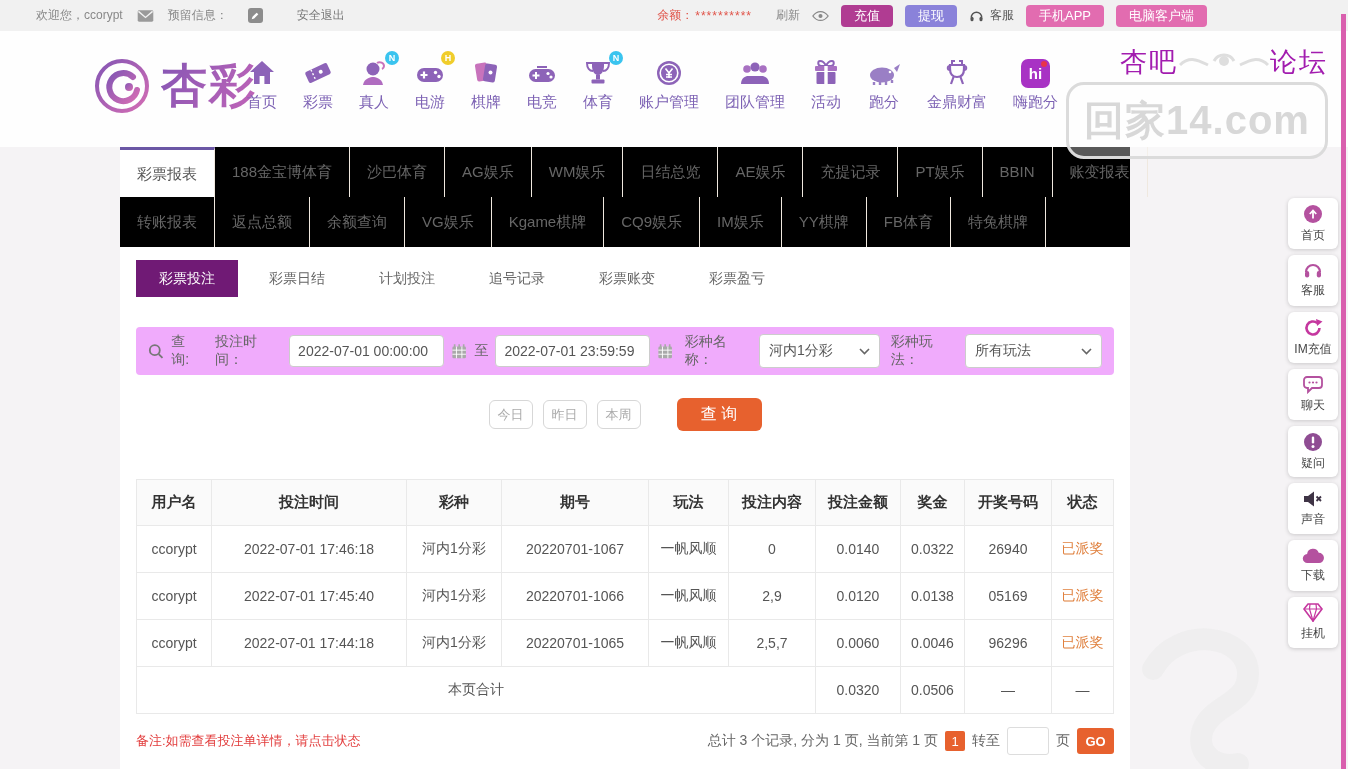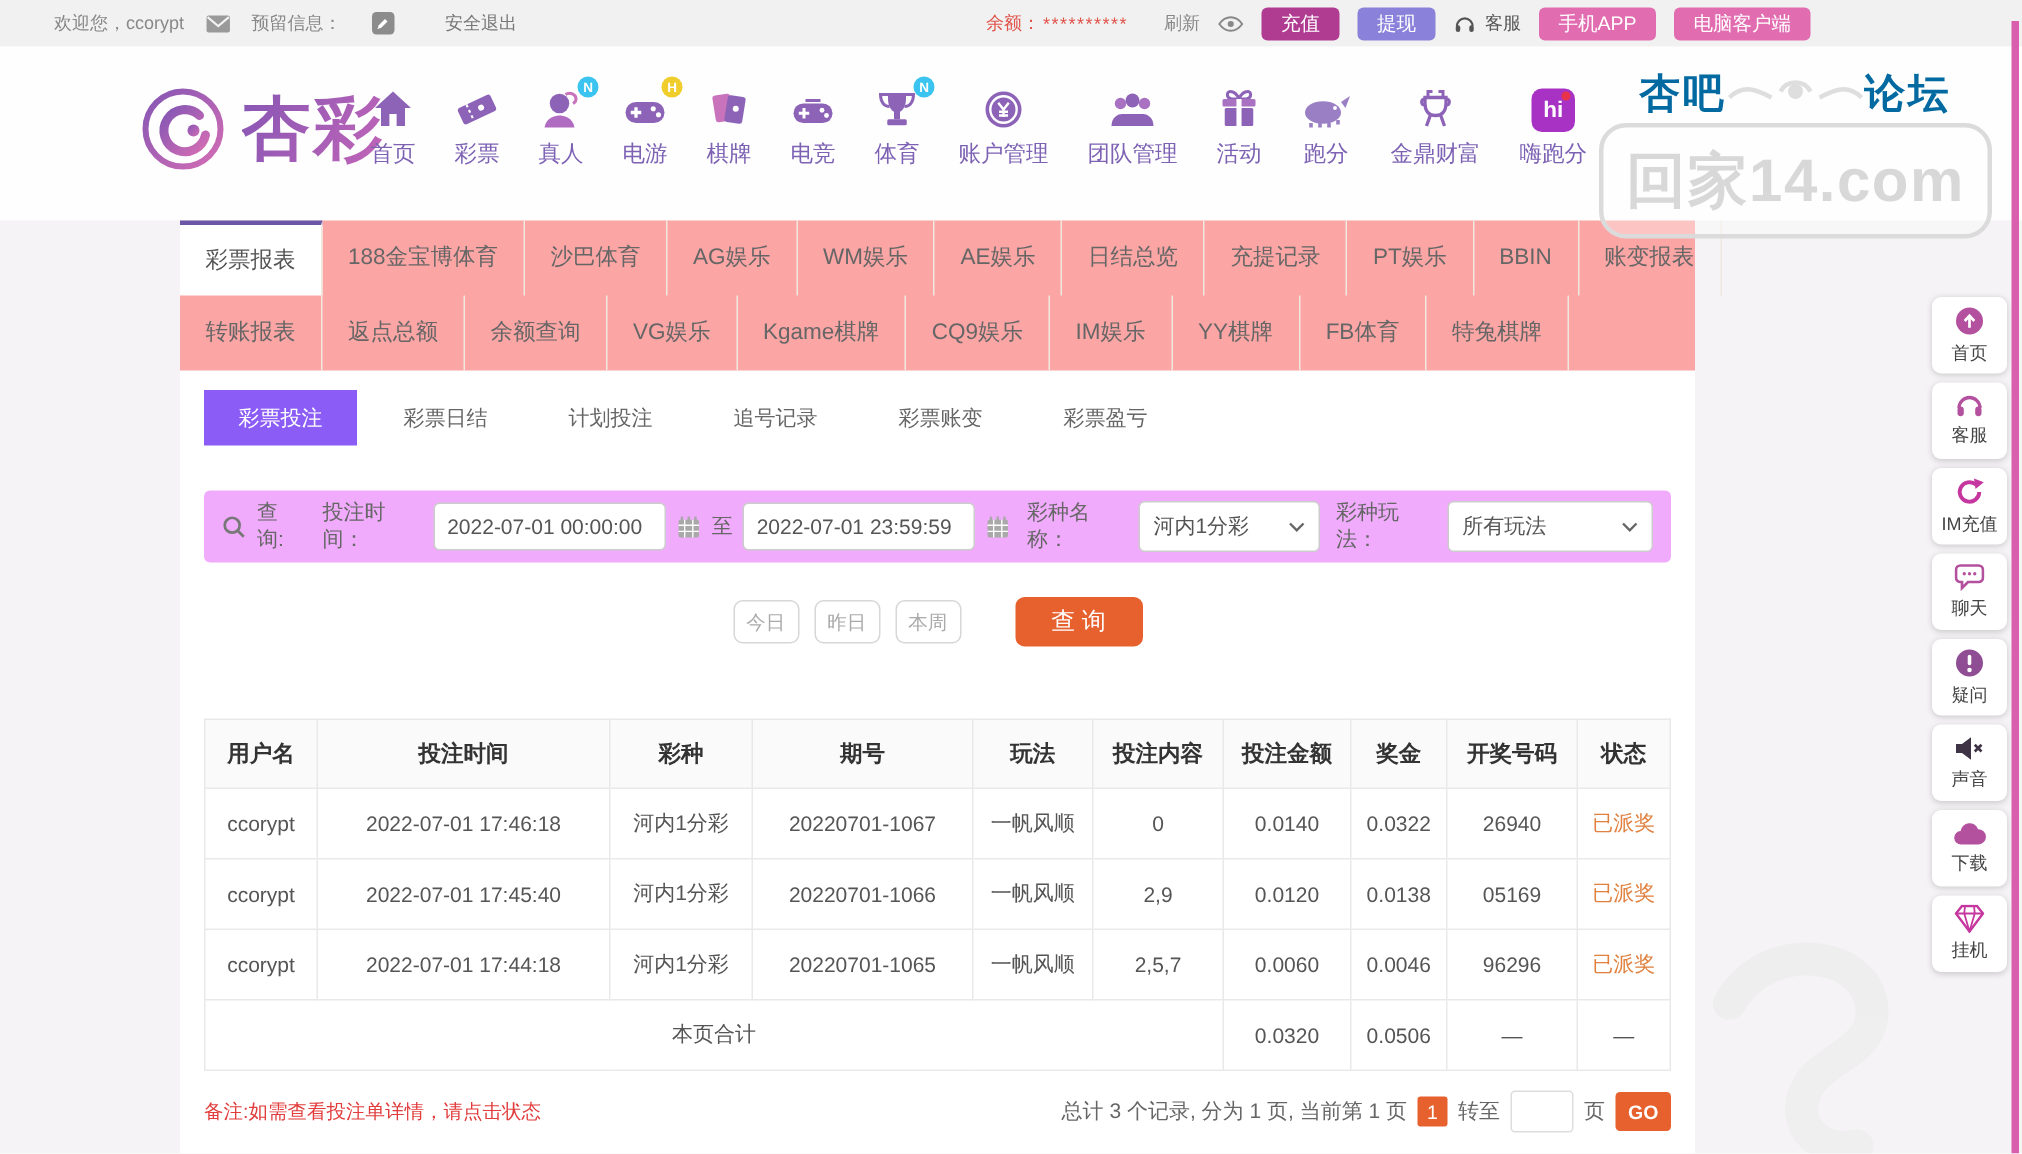--- a/index.html
+++ b/index.html
@@ -37,36 +37,36 @@
          color:#fff;font-size:9px;font-weight:bold;display:flex;align-items:center;justify-content:center}
   .badge-N{background:#3ac4ef}
   .badge-H{background:#f0cd2b}
   .hi-chip{width:29px;height:29px;border-radius:7px;background:#a832c4;color:#fff;
            font-weight:bold;font-size:15px;display:flex;align-items:center;justify-content:center;
            position:relative}
   .hi-chip::after{content:"";position:absolute;top:2px;right:3px;width:6px;height:6px;
                   border-radius:50%;background:#e8334a}
   
   .wm{position:absolute;right:20px;top:44px;width:262px;color:#d9d9d9;z-index:5;pointer-events:none}
-  .wm-top{display:flex;align-items:center;justify-content:center;font-size:27px;
-          font-weight:bold;letter-spacing:2px;color:#0369a1}
+  .wm-top{display:flex;align-items:center;justify-content:flex-end;font-size:27px;
+          font-weight:normal;letter-spacing:2px;color:#a21caf}
   .wm-box{margin-top:2px;border:3px solid #dbdbdb;border-radius:18px;text-align:center;
           font-size:40px;font-weight:bold;padding:8px 4px;color:#d8d8d8;letter-spacing:1px;
           background:rgba(255,255,255,.35)}
   
   .content{position:absolute;left:120px;top:147px;width:1010px;height:622px;background:#fff}
-  .tabstrip{background:#fca5a5}
+  .tabstrip{background:#000000}
   .tabs-row{display:flex;height:50px}
   .tab{line-height:50px;padding:0 17px;font-size:15px;color:#666;cursor:pointer;
        border-right:1px solid #efe8df;white-space:nowrap;box-sizing:border-box}
   .tab.active{background:#fff;border-top:3px solid #6b57a5;line-height:47px;color:#555}
   .subtabs{display:flex;margin:13px 16px 0;align-items:center}
   .subtab{height:37px;line-height:37px;padding:0 23px;font-size:14px;color:#666;cursor:pointer;
           margin-right:8px;white-space:nowrap}
-  .subtab.active{background:#8b5cf6;color:#fff}
+  .subtab.active{background:#701a75;color:#fff}
   
   .searchbar{margin:30px 16px 0;height:48px;background:#f0abfc;border-radius:4px;
              display:flex;align-items:center;padding:0 12px;font-size:14px;color:#666;gap:7px;
              box-sizing:border-box}
   .f-input{height:30px;border:1px solid #ccc;border-radius:4px;background:#fff;color:#555;
            font-size:14px;padding:0 8px;font-family:inherit;box-sizing:content-box}
   .in-time{width:137px}
   .sel{height:32px;border:1px solid #ccc;border-radius:4px;background:#fff;display:flex;
        align-items:center;justify-content:space-between;padding:0 9px;cursor:pointer;color:#555}
   .sel-name{width:105px}
@@ -318,22 +318,22 @@
 </div>
 
 <div class="content">
   <div class="tabstrip">
     <div class="tabs-row">
       <span class="tab active">彩票报表</span>
       <span class="tab">188金宝博体育</span>
       <span class="tab">沙巴体育</span>
       <span class="tab">AG娱乐</span>
       <span class="tab">WM娱乐</span>
+      <span class="tab">日结总览</span>
       <span class="tab">AE娱乐</span>
-      <span class="tab">日结总览</span>
       <span class="tab">充提记录</span>
       <span class="tab">PT娱乐</span>
       <span class="tab">BBIN</span>
       <span class="tab">账变报表</span>
     </div>
     <div class="tabs-row">
       <span class="tab">转账报表</span>
       <span class="tab">返点总额</span>
       <span class="tab">余额查询</span>
       <span class="tab">VG娱乐</span>

